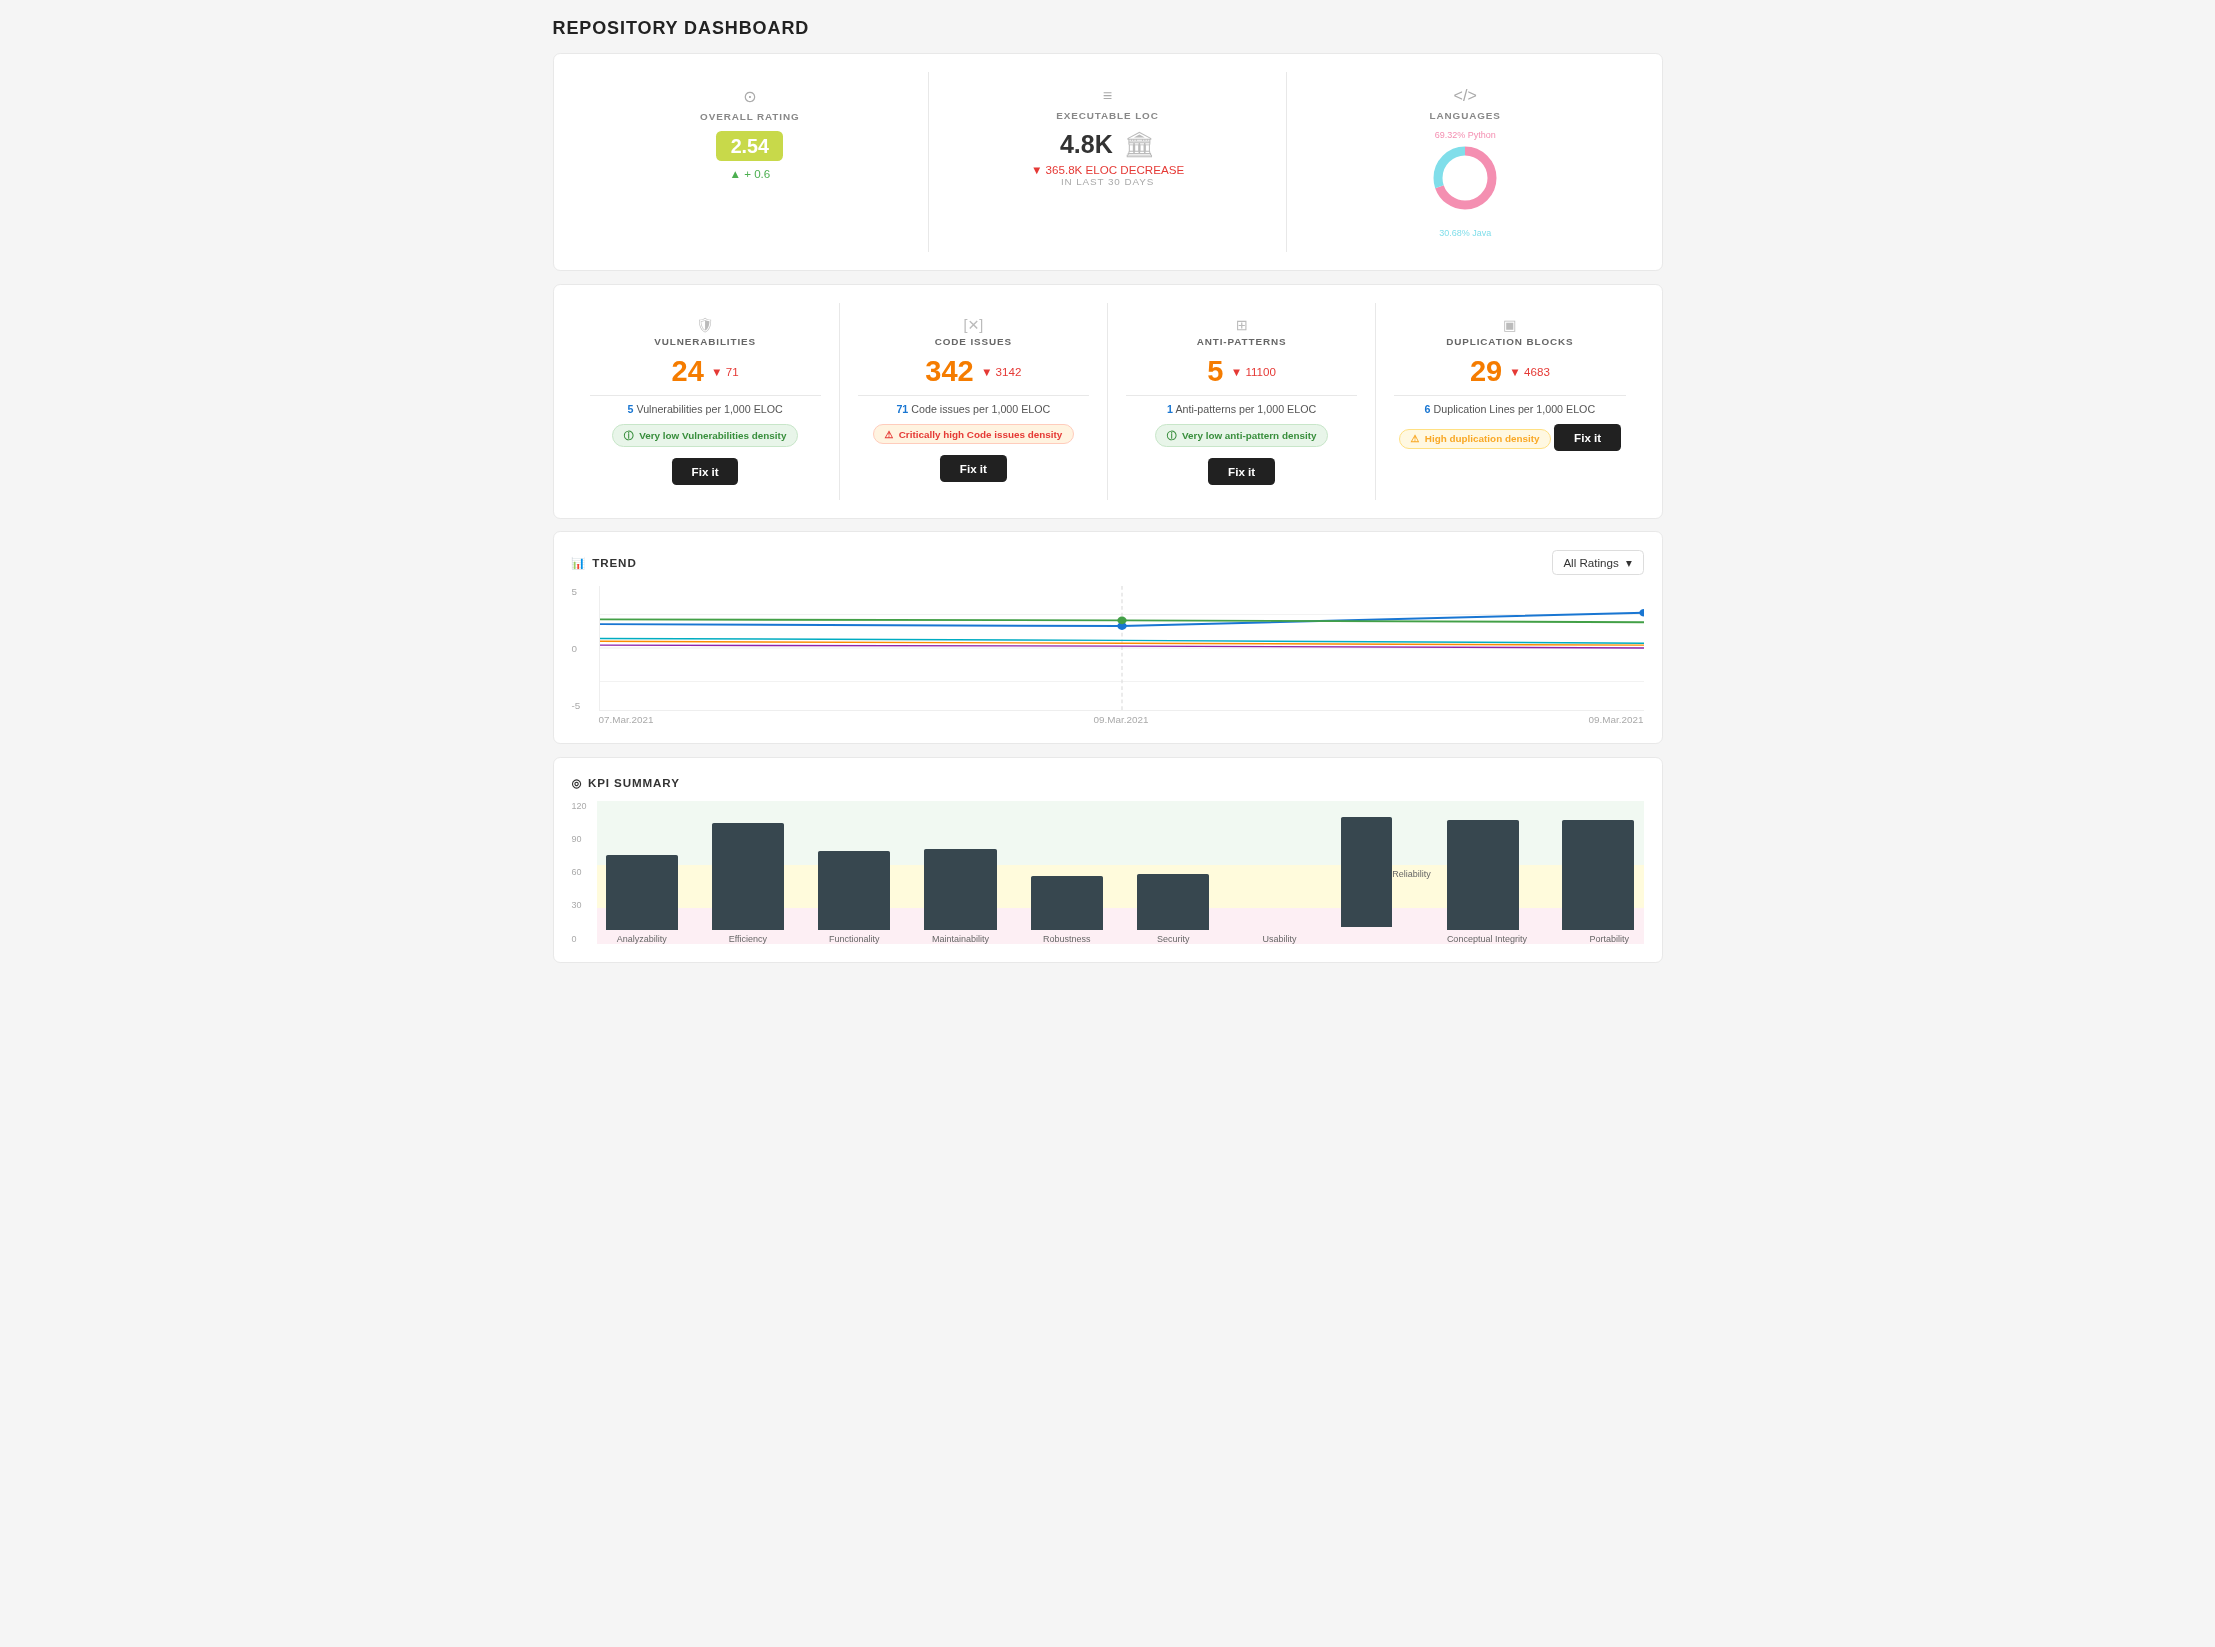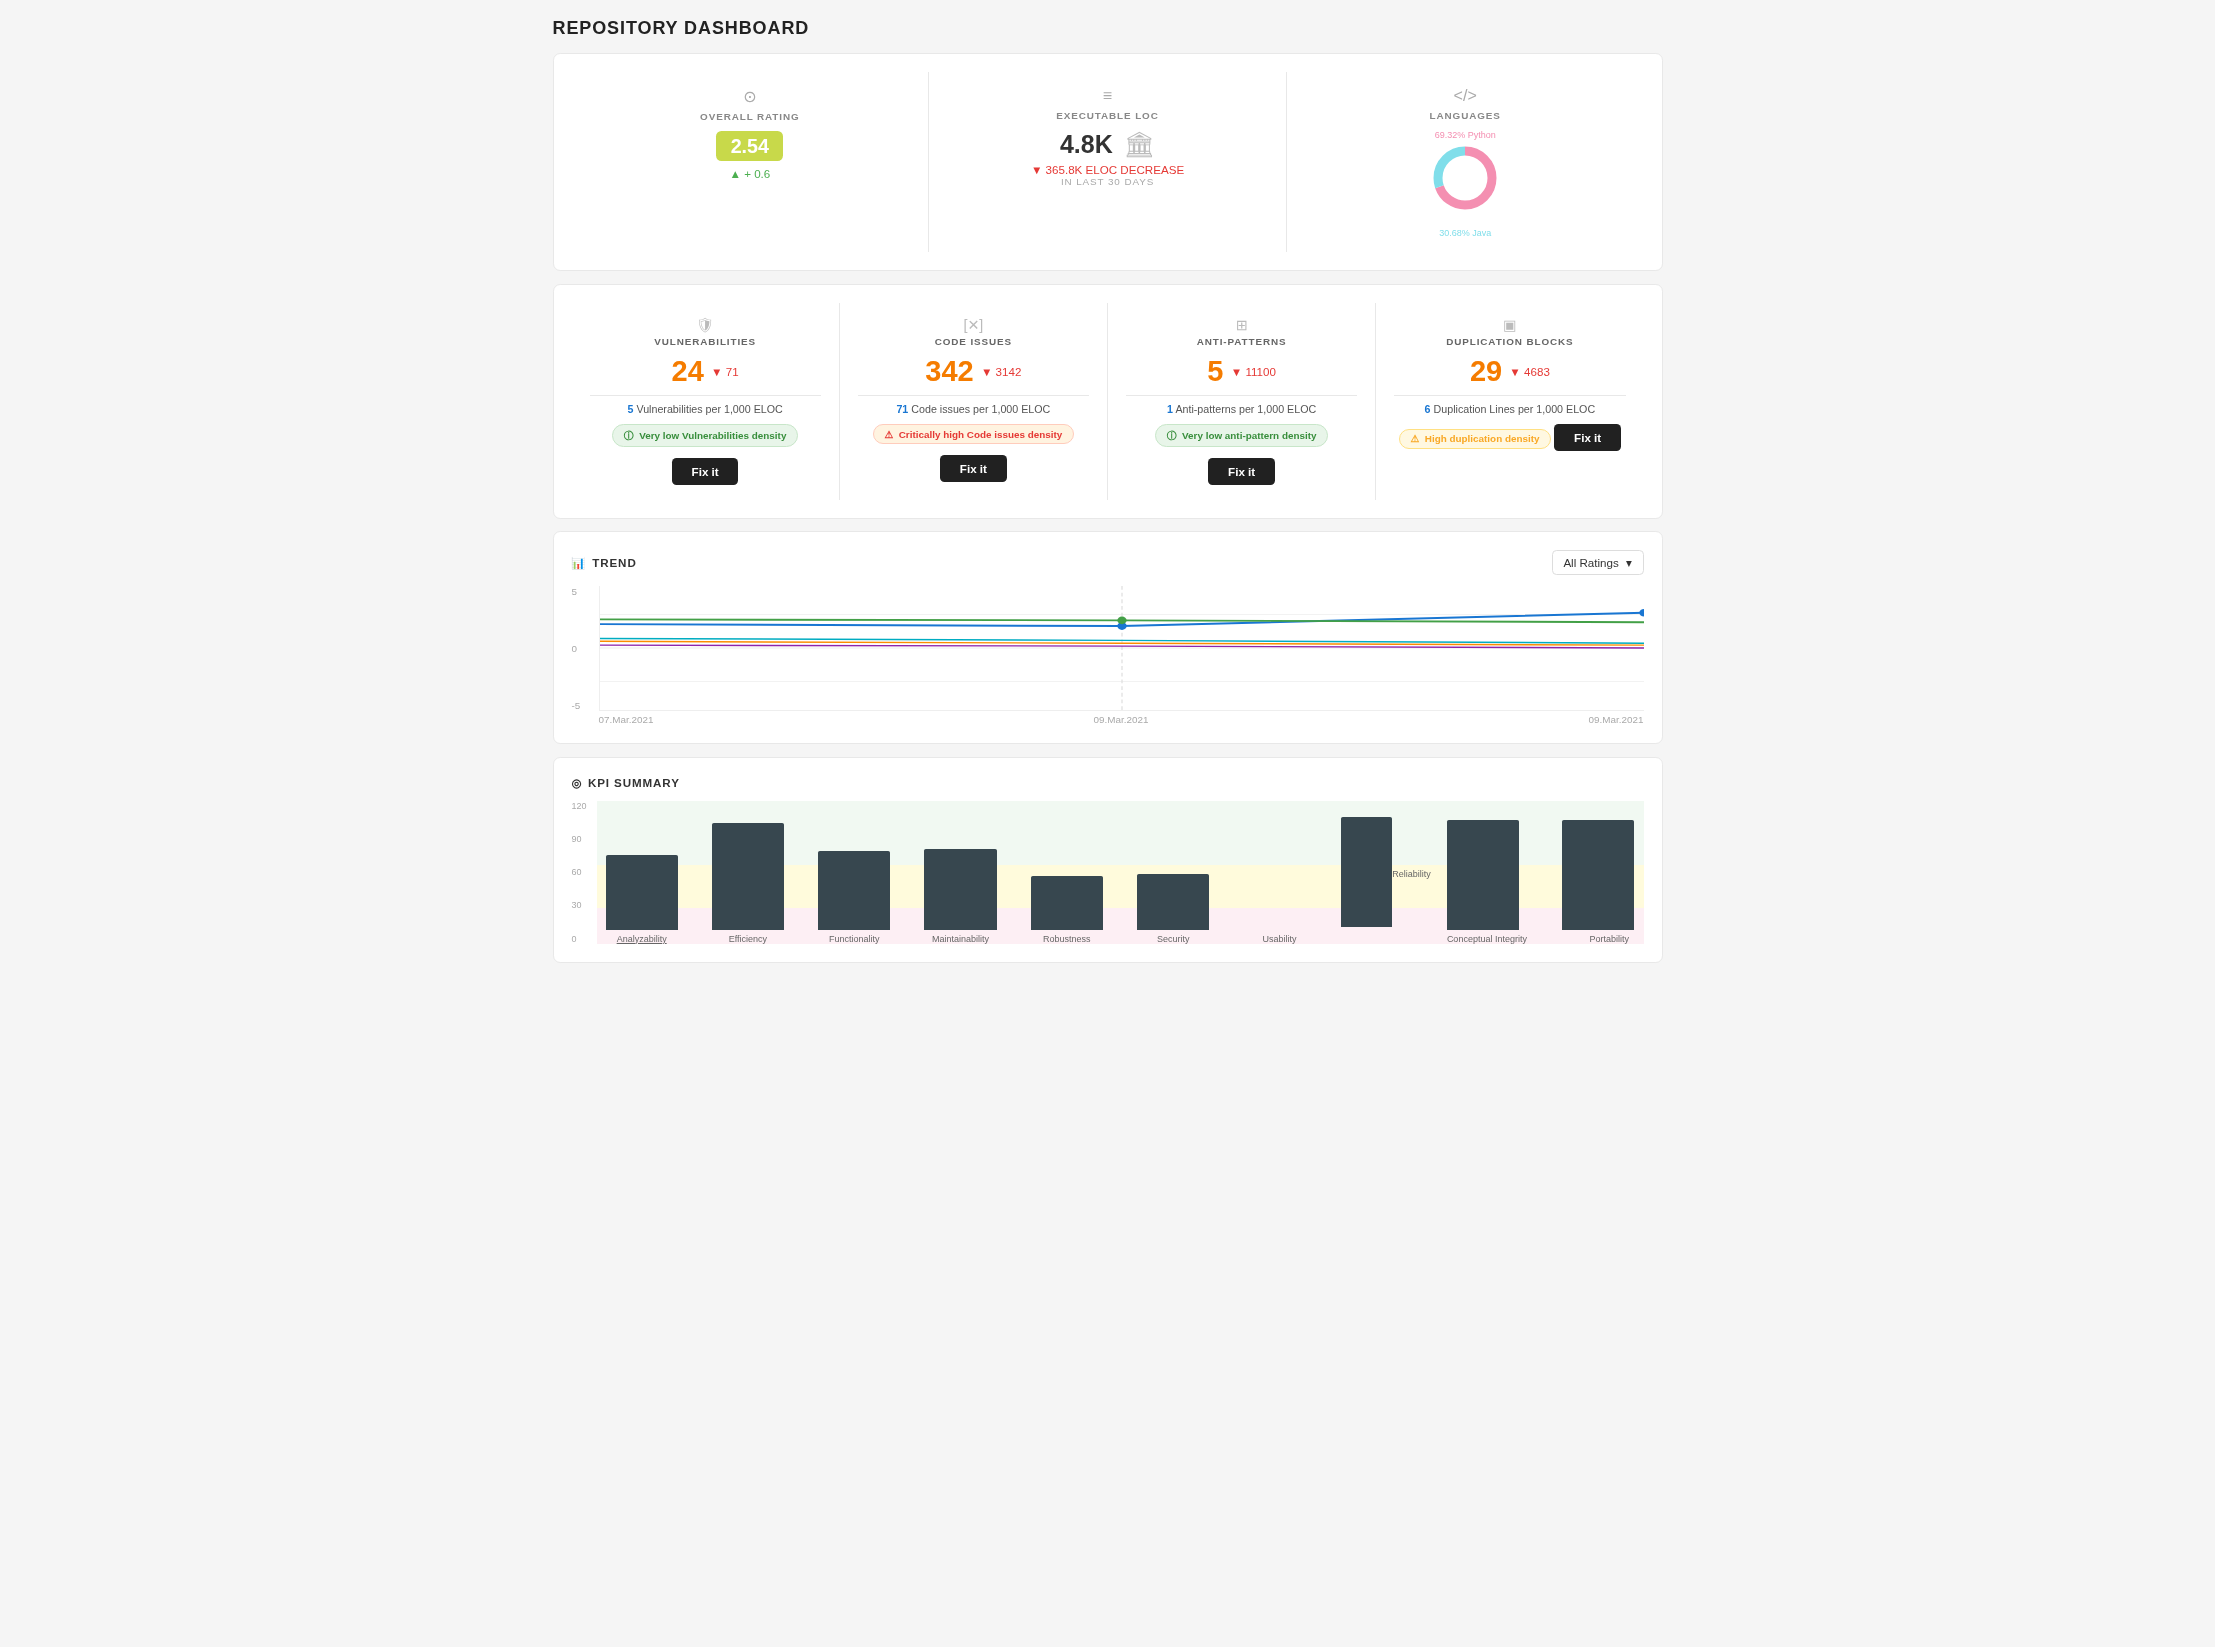--- a/index.html
+++ b/index.html
@@ -252,21 +252,21 @@
         <span>90</span>
         <span>120</span>
       </div>
       <div class="kpi-bars-wrapper" style="flex:1;position:relative;">
         <div class="kpi-bg-green"></div>
         <div class="kpi-bg-yellow"></div>
         <div class="kpi-bg-red"></div>
         <div class="kpi-inner" id="kpi-bars">
             <div class="kpi-bar-wrap" style="flex: 1 1 0%; display: flex; flex-direction: column; align-items: center; justify-content: flex-end; height: 143px;">
               <div class="kpi-bar" style="height: 52.5%; width: 80%; background: rgb(55, 71, 79); border-radius: 1.8px 1.8px 0px 0px;"></div>
-              <div class="kpi-bar-label" style="font-size: 9px; color: rgb(102, 102, 102); margin-top: 3.6px; text-align: right; white-space: nowrap; text-decoration: underline;">Analyzability</div>
+              <div class="kpi-bar-label" style="font-size: 9px; color: rgb(102, 102, 102); margin-top: 3.6px; text-align: right; white-space: nowrap;">Analyzability</div>
             </div>
             <div class="kpi-bar-wrap" style="flex: 1 1 0%; display: flex; flex-direction: column; align-items: center; justify-content: flex-end; height: 143px;">
               <div class="kpi-bar" style="height: 75%; width: 80%; background: rgb(55, 71, 79); border-radius: 1.8px 1.8px 0px 0px;"></div>
               <div class="kpi-bar-label" style="font-size: 9px; color: rgb(102, 102, 102); margin-top: 3.6px; text-align: center; white-space: nowrap;">Efficiency</div>
             </div>
             <div class="kpi-bar-wrap" style="flex: 1 1 0%; display: flex; flex-direction: column; align-items: center; justify-content: flex-end; height: 178px;">
               <div class="kpi-bar" style="height: 44.1667%; width: 80%; background: rgb(55, 71, 79); border-radius: 1.8px 1.8px 0px 0px;"></div>
               <div class="kpi-bar-label" style="font-size: 9px; color: rgb(102, 102, 102); margin-top: 3.6px; text-align: center; white-space: nowrap;">Functionality</div>
             </div>
             <div class="kpi-bar-wrap" style="flex: 1 1 0%; display: flex; flex-direction: column; align-items: center; justify-content: flex-end; height: 143px;">

